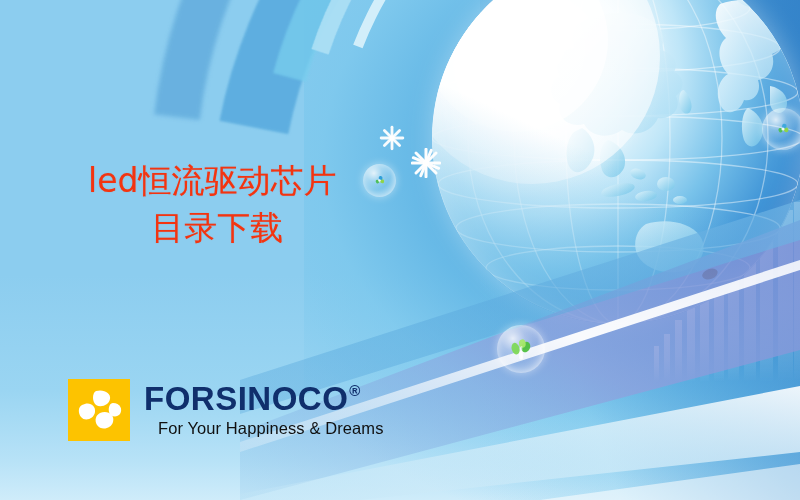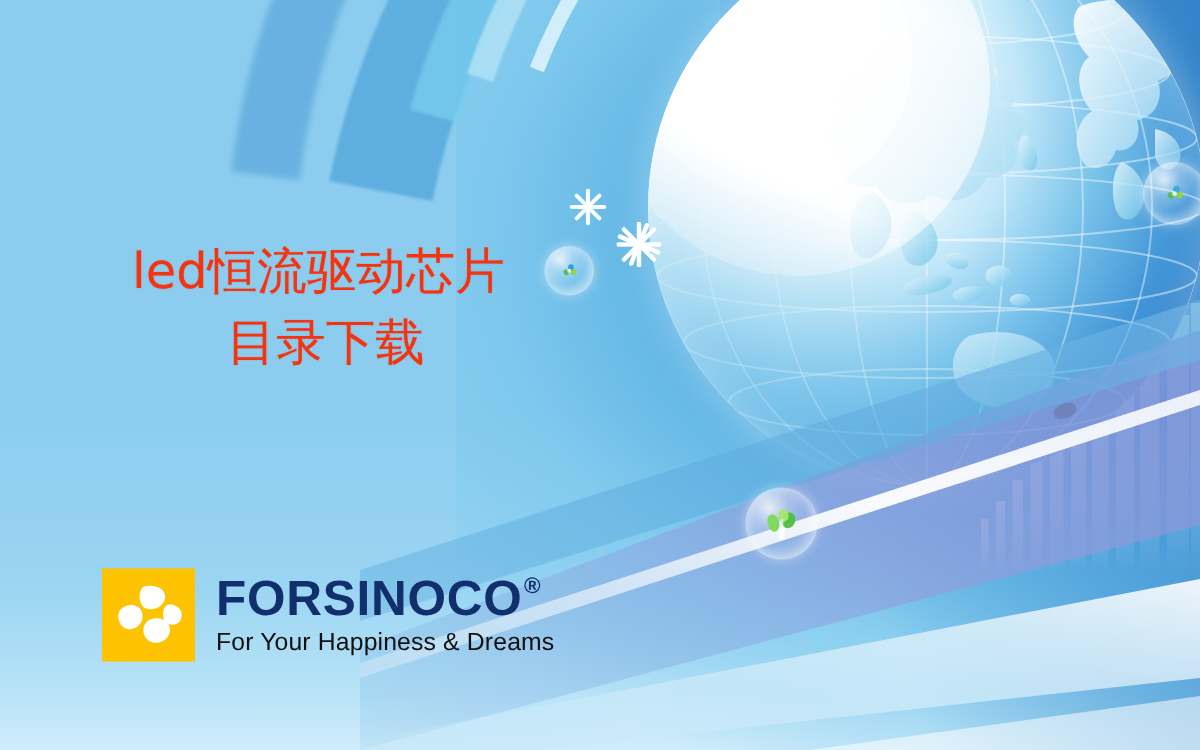--- a/index.html
+++ b/index.html
@@ -281,20 +281,21 @@
     margin-top: 1px;
     margin-left: 1px;
   }
   .logo-tagline {
     color: #101010;
     font-family: "Liberation Sans", sans-serif;
     font-size: 16.5px;
     letter-spacing: 0.1px;
     margin-top: 4px;
     white-space: nowrap;
+    margin-left: 14px;
   }
 </style>
 </head>
 <body>
 
 <div class="banner">
 
   <div class="bg-base"></div>
   <div class="bg-right-wash"></div>
   <div class="bg-deep-right"></div>

